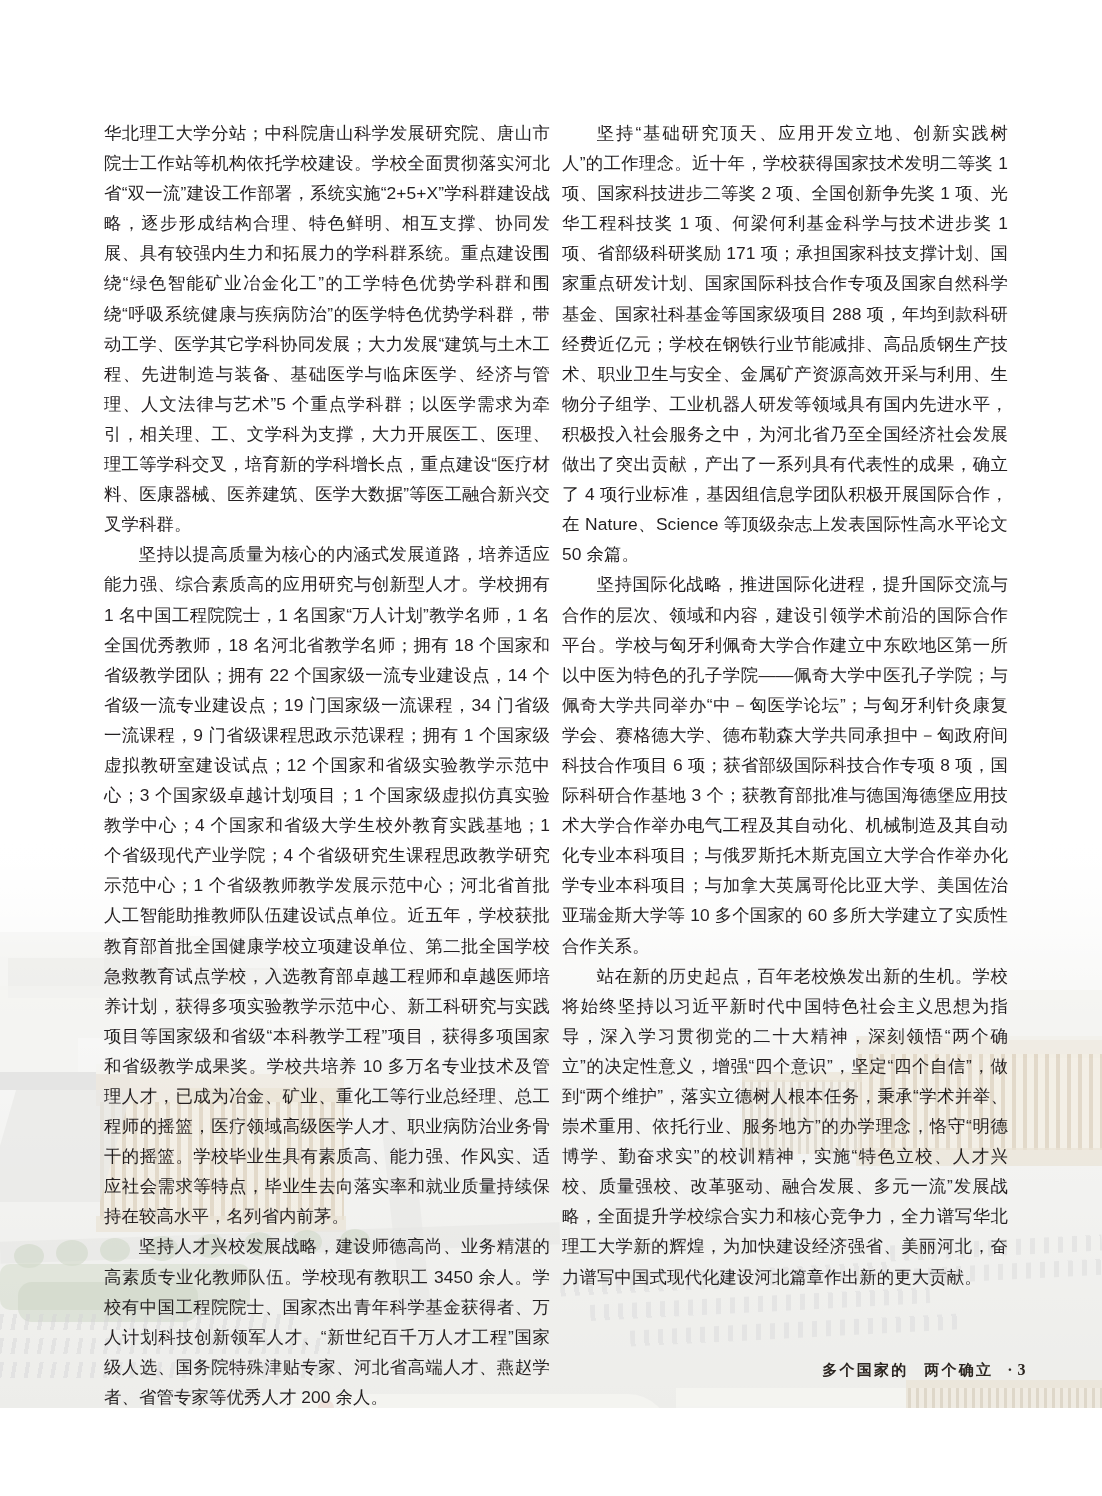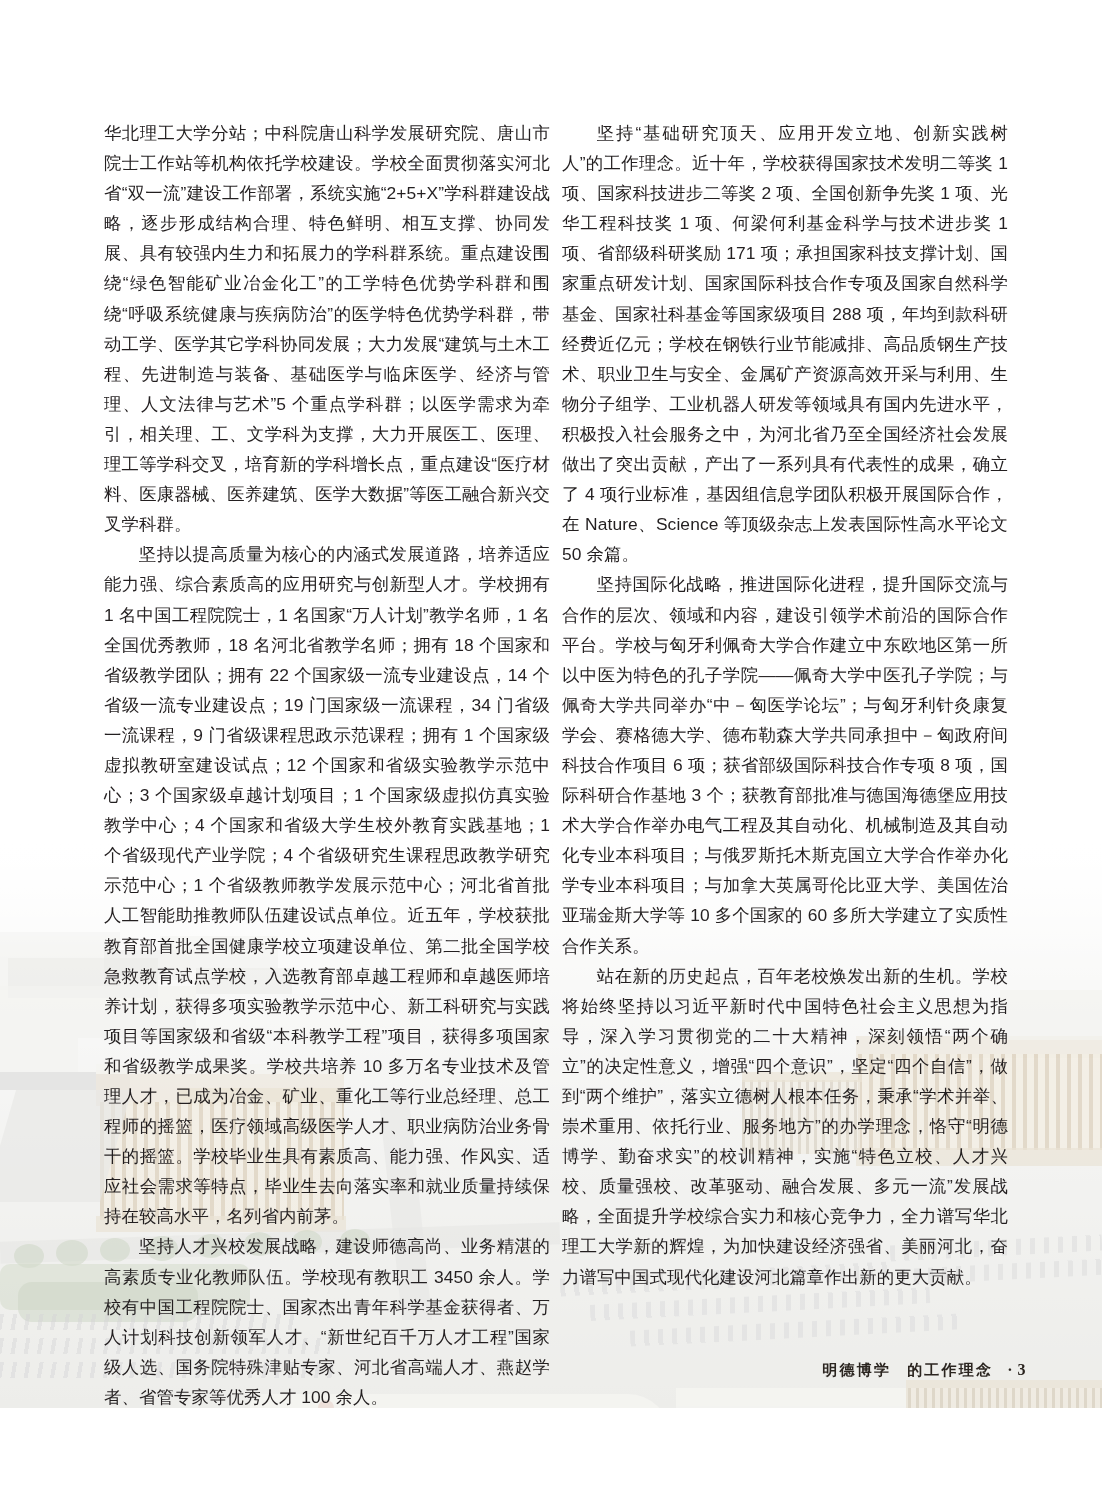--- a/index.html
+++ b/index.html
@@ -220,31 +220,31 @@
     <div class="blk green2" style="left:0px; top:614px; width:1102px; height:44px; opacity:.4;"></div>
 
     <div id="bg-fade-top"></div>
   </div>
 
   <div id="content">
 
     <div class="column" id="col-left">
       <p class="para">华北理工大学分站；中科院唐山科学发展研究院、唐山市院士工作站等机构依托学校建设。学校全面贯彻落实河北省“双一流”建设工作部署，系统实施“2+5+X”学科群建设战略，逐步形成结构合理、特色鲜明、相互支撑、协同发展、具有较强内生力和拓展力的学科群系统。重点建设围绕“绿色智能矿业冶金化工”的工学特色优势学科群和围绕“呼吸系统健康与疾病防治”的医学特色优势学科群，带动工学、医学其它学科协同发展；大力发展“建筑与土木工程、先进制造与装备、基础医学与临床医学、经济与管理、人文法律与艺术”5 个重点学科群；以医学需求为牵引，相关理、工、文学科为支撑，大力开展医工、医理、理工等学科交叉，培育新的学科增长点，重点建设“医疗材料、医康器械、医养建筑、医学大数据”等医工融合新兴交叉学科群。</p>
       <p class="para indent">坚持以提高质量为核心的内涵式发展道路，培养适应能力强、综合素质高的应用研究与创新型人才。学校拥有 1 名中国工程院院士，1 名国家“万人计划”教学名师，1 名全国优秀教师，18 名河北省教学名师；拥有 18 个国家和省级教学团队；拥有 22 个国家级一流专业建设点，14 个省级一流专业建设点；19 门国家级一流课程，34 门省级一流课程，9 门省级课程思政示范课程；拥有 1 个国家级虚拟教研室建设试点；12 个国家和省级实验教学示范中心；3 个国家级卓越计划项目；1 个国家级虚拟仿真实验教学中心；4 个国家和省级大学生校外教育实践基地；1 个省级现代产业学院；4 个省级研究生课程思政教学研究示范中心；1 个省级教师教学发展示范中心；河北省首批人工智能助推教师队伍建设试点单位。近五年，学校获批教育部首批全国健康学校立项建设单位、第二批全国学校急救教育试点学校，入选教育部卓越工程师和卓越医师培养计划，获得多项实验教学示范中心、新工科研究与实践项目等国家级和省级“本科教学工程”项目，获得多项国家和省级教学成果奖。学校共培养 10 多万名专业技术及管理人才，已成为冶金、矿业、重化工等行业总经理、总工程师的摇篮，医疗领域高级医学人才、职业病防治业务骨干的摇篮。学校毕业生具有素质高、能力强、作风实、适应社会需求等特点，毕业生去向落实率和就业质量持续保持在较高水平，名列省内前茅。</p>
-      <p class="para indent">坚持人才兴校发展战略，建设师德高尚、业务精湛的高素质专业化教师队伍。学校现有教职工 3450 余人。学校有中国工程院院士、国家杰出青年科学基金获得者、万人计划科技创新领军人才、“新世纪百千万人才工程”国家级人选、国务院特殊津贴专家、河北省高端人才、燕赵学者、省管专家等优秀人才 100 余人。</p>
+      <p class="para indent">坚持人才兴校发展战略，建设师德高尚、业务精湛的高素质专业化教师队伍。学校现有教职工 3450 余人。学校有中国工程院院士、国家杰出青年科学基金获得者、万人计划科技创新领军人才、“新世纪百千万人才工程”国家级人选、国务院特殊津贴专家、河北省高端人才、燕赵学者、省管专家等优秀人才 200 余人。</p>
       <p class="para indent">坚持创新创业教育改革，培养学生创新精神和实践能力。近五年，学校年均参加各级各类竞赛学生达 2.5 万人次，获得国际、国内奖励 2500 余项，其中国家级以上奖励 2000 余项；大学生创新创业训练计划项目累计立项达到 2084 项，其中国家级 220 项、省级 465 项；学生累计发表学术论文 370 余篇，其中 SCI/EI 检索 40 余篇，申请专利 60 余项。</p>
     </div>
 
     <div class="column" id="col-right">
       <p class="para indent">坚持“基础研究顶天、应用开发立地、创新实践树人”的工作理念。近十年，学校获得国家技术发明二等奖 1 项、国家科技进步二等奖 2 项、全国创新争先奖 1 项、光华工程科技奖 1 项、何梁何利基金科学与技术进步奖 1 项、省部级科研奖励 171 项；承担国家科技支撑计划、国家重点研发计划、国家国际科技合作专项及国家自然科学基金、国家社科基金等国家级项目 288 项，年均到款科研经费近亿元；学校在钢铁行业节能减排、高品质钢生产技术、职业卫生与安全、金属矿产资源高效开采与利用、生物分子组学、工业机器人研发等领域具有国内先进水平，积极投入社会服务之中，为河北省乃至全国经济社会发展做出了突出贡献，产出了一系列具有代表性的成果，确立了 4 项行业标准，基因组信息学团队积极开展国际合作，在 Nature、Science 等顶级杂志上发表国际性高水平论文 50 余篇。</p>
       <p class="para indent">坚持国际化战略，推进国际化进程，提升国际交流与合作的层次、领域和内容，建设引领学术前沿的国际合作平台。学校与匈牙利佩奇大学合作建立中东欧地区第一所以中医为特色的孔子学院——佩奇大学中医孔子学院；与佩奇大学共同举办“中－匈医学论坛”；与匈牙利针灸康复学会、赛格德大学、德布勒森大学共同承担中－匈政府间科技合作项目 6 项；获省部级国际科技合作专项 8 项，国际科研合作基地 3 个；获教育部批准与德国海德堡应用技术大学合作举办电气工程及其自动化、机械制造及其自动化专业本科项目；与俄罗斯托木斯克国立大学合作举办化学专业本科项目；与加拿大英属哥伦比亚大学、美国佐治亚瑞金斯大学等 10 多个国家的 60 多所大学建立了实质性合作关系。</p>
       <p class="para indent">站在新的历史起点，百年老校焕发出新的生机。学校将始终坚持以习近平新时代中国特色社会主义思想为指导，深入学习贯彻党的二十大精神，深刻领悟“两个确立”的决定性意义，增强“四个意识”，坚定“四个自信”，做到“两个维护”，落实立德树人根本任务，秉承“学术并举、崇术重用、依托行业、服务地方”的办学理念，恪守“明德博学、勤奋求实”的校训精神，实施“特色立校、人才兴校、质量强校、改革驱动、融合发展、多元一流”发展战略，全面提升学校综合实力和核心竞争力，全力谱写华北理工大学新的辉煌，为加快建设经济强省、美丽河北，奋力谱写中国式现代化建设河北篇章作出新的更大贡献。</p>
     </div>
 
   </div>
 
   <div id="footer">
-    <span class="motto1">明德博学</span>
-    <span class="motto2">的工作理念</span>
+    <span class="motto1">多个国家的</span>
+    <span class="motto2">两个确立</span>
     <span class="pageno">· 3</span>
   </div>
 
 </div>
 
 </body></html>

